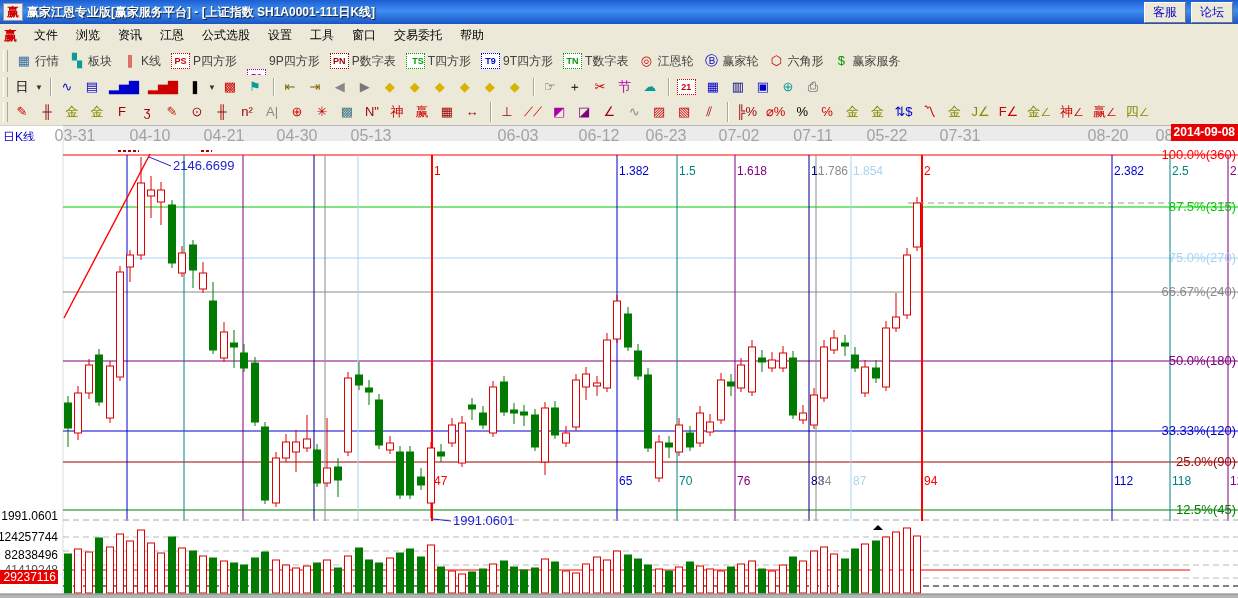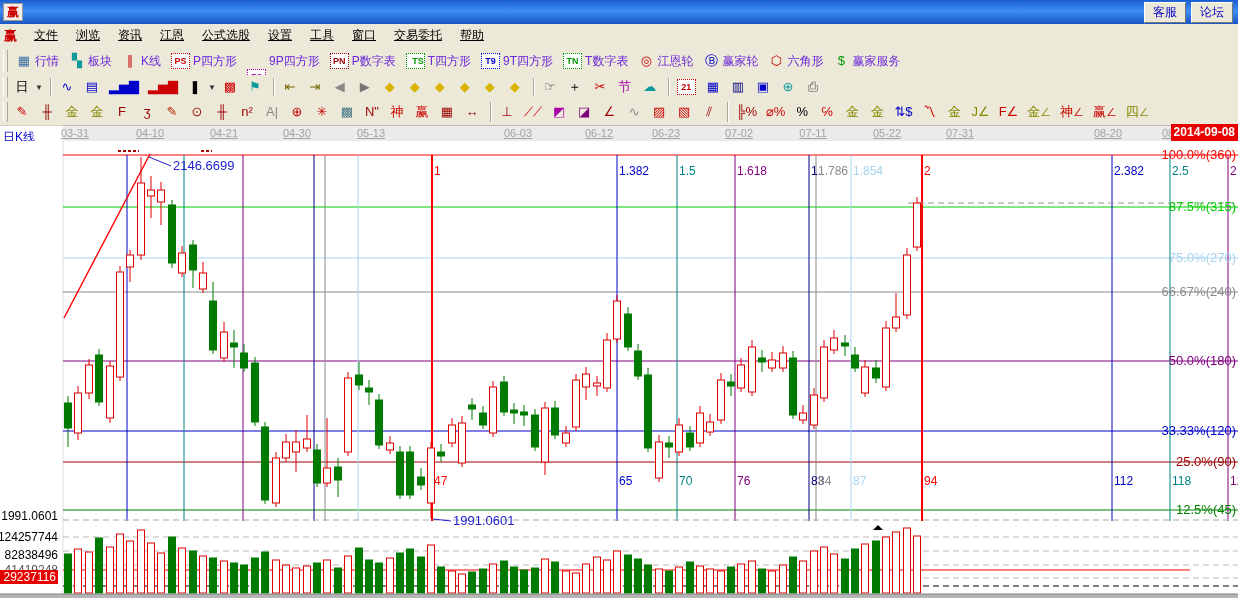--- a/index.html
+++ b/index.html
@@ -11,52 +11,53 @@
   #titlebar .logo{width:18px;height:16px;margin:0 4px 0 3px;background:#f4f0e8;color:#c00;
     font-weight:bold;font-size:12px;line-height:16px;text-align:center;border:1px solid #999;}
   #titlebar .ttl{color:#fff;font-weight:bold;font-size:12px;white-space:nowrap;text-shadow:1px 1px 1px #123;}
   #titlebar .spacer{flex:1}
   .tbtn{height:19px;margin-right:5px;padding:0 8px;background:#ece9d8;border:1px solid #fff;
     border-right-color:#777;border-bottom-color:#777;color:#00c;font-size:12px;line-height:18px;cursor:pointer;}
   
   #menubar{position:absolute;left:0;top:24px;width:1238px;height:23px;background:#ece9d8;
     border-bottom:1px solid #d8d4c8;display:flex;align-items:center;font-size:12px;color:#000;}
   #menubar .mlogo{color:#c00;font-weight:bold;margin:0 8px 0 4px;font-size:13px;}
-  #menubar .mitem{padding:3px 9px;cursor:pointer;text-decoration:underline;}
+  #menubar .mitem{padding:3px 9px;cursor:pointer;}
   
   .toolbar{position:absolute;left:0;width:1238px;background:#ece9d8;display:flex;align-items:center;
     font-size:12px;border-bottom:1px solid #d4d0c4;}
   #tb1{top:47px;height:28px;}
   #tb2{top:75px;height:24px;}
   #tb3{top:99px;height:26px;}
   .grip{width:3px;height:80%;border-left:1px solid #fff;border-right:1px solid #aca899;margin:0 3px;}
   .sep{width:1px;height:78%;background:#aca899;border-right:1px solid #fff;margin:0 4px;}
   .titem{display:flex;align-items:center;padding:2px 5px;cursor:pointer;white-space:nowrap;}
   .ticon{display:inline-block;min-width:16px;text-align:center;font-size:13px;margin-right:3px;line-height:16px;}
   .tbadge{display:inline-block;width:17px;height:14px;font-size:9px;font-weight:bold;line-height:14px;
     text-align:center;margin-right:3px;background:#fff;}
-  .tlabel{color:#6d28d9;}
+  .tlabel{color:#404040;}
   .caret{font-size:8px;color:#333;margin-left:2px;}
   .i2{padding:2px 3px;}
   
   #datestrip{position:absolute;left:63px;top:125px;width:1175px;height:16px;background:#ebebeb;
     border-top:1px solid #b8b8b8;border-bottom:1px solid #cfcfcf;}
-  #datestrip .dt{position:absolute;top:1px;transform:translateX(-50%);font-size:11px;color:#a3a3a3;text-decoration:underline;}
+  #datestrip .dt{position:absolute;top:1px;transform:translateX(-50%);font-size:16px;color:#a3a3a3;}
   #datebox{position:absolute;right:0;top:124px;height:17px;background:#e80000;color:#fff;
     font-size:12px;font-weight:bold;padding:1px 3px 0 3px;}
   #klabel{position:absolute;left:3px;top:129px;color:#0000cc;font-size:12px;}
   #symline{position:absolute;right:2px;top:142px;color:#0000cc;font-size:12px;}
   #chart{position:absolute;left:0;top:141px;}
 </style>
 </head>
 <body>
 <div id="win">
 
   <div id="titlebar">
     <span class="logo">赢</span>
+    <span class="ttl">赢家江恩专业版[赢家服务平台] - [上证指数  SH1A0001-111日K线]</span>
     <span class="spacer"></span>
     <span class="tbtn">客服</span>
     <span class="tbtn">论坛</span>
   </div>
 
   <div id="menubar">
     <span class="mlogo">赢</span>
 
   <span class="mitem">文件</span>
       <span class="mitem">浏览</span>

